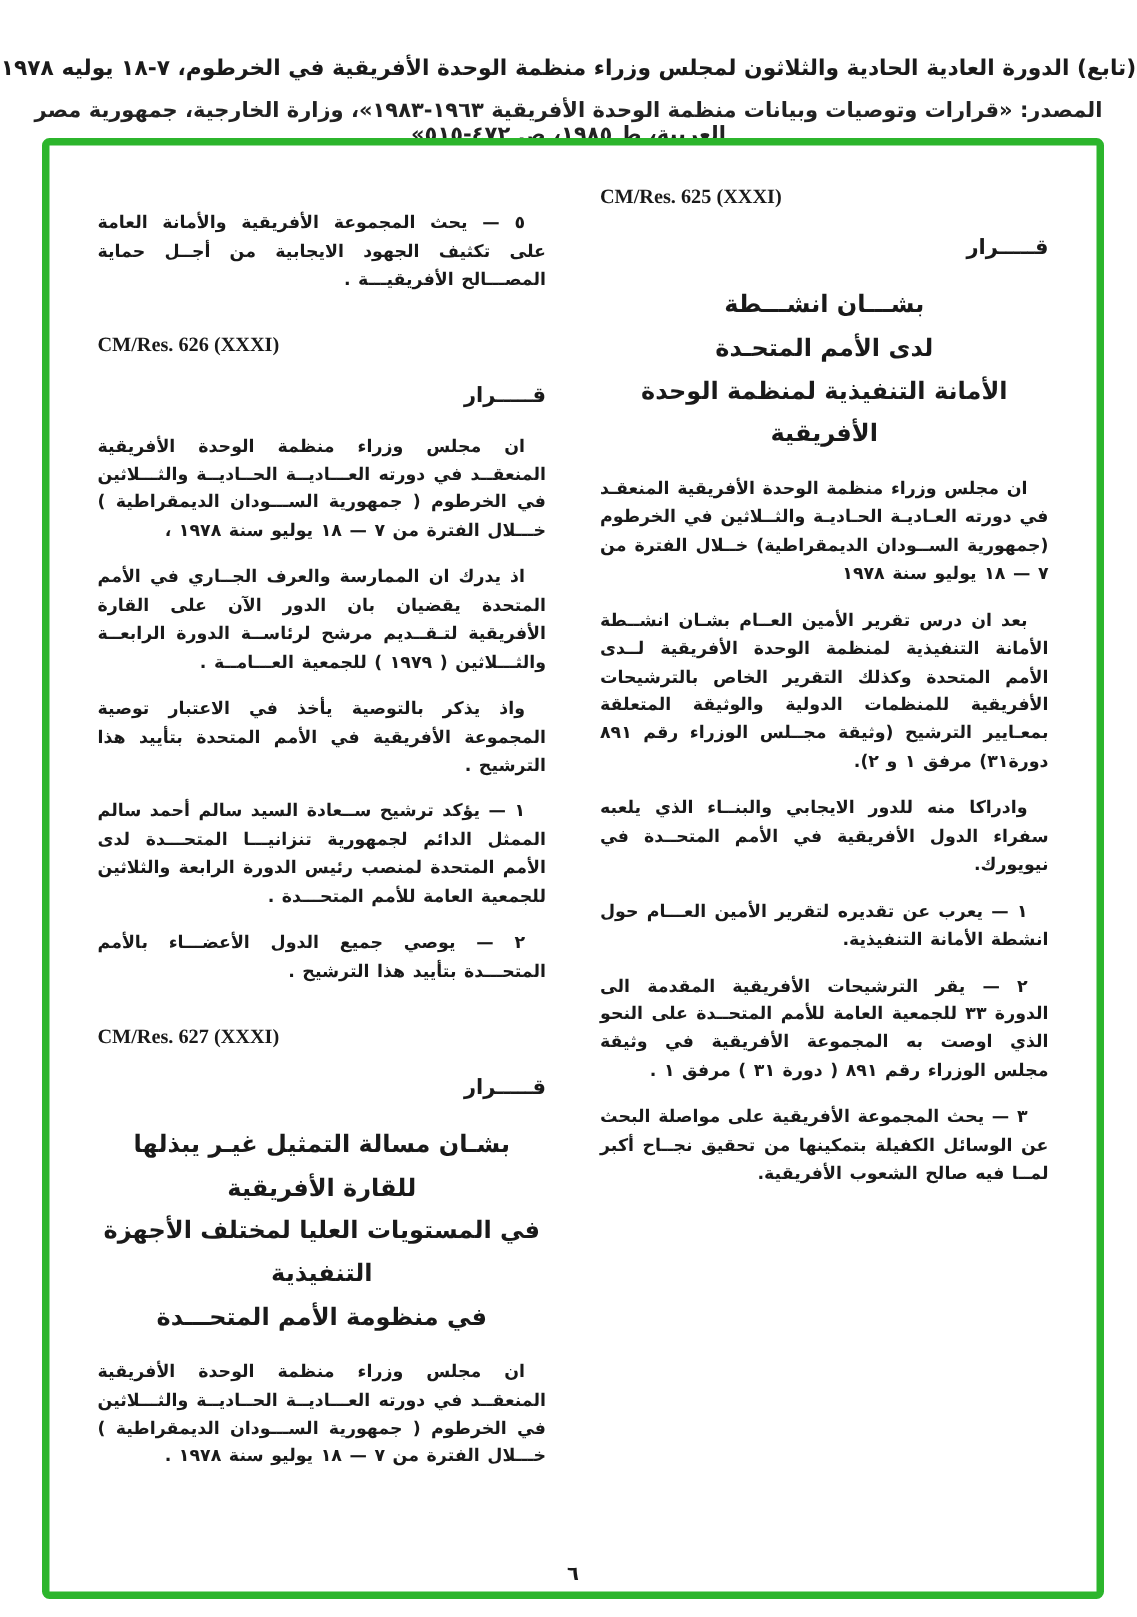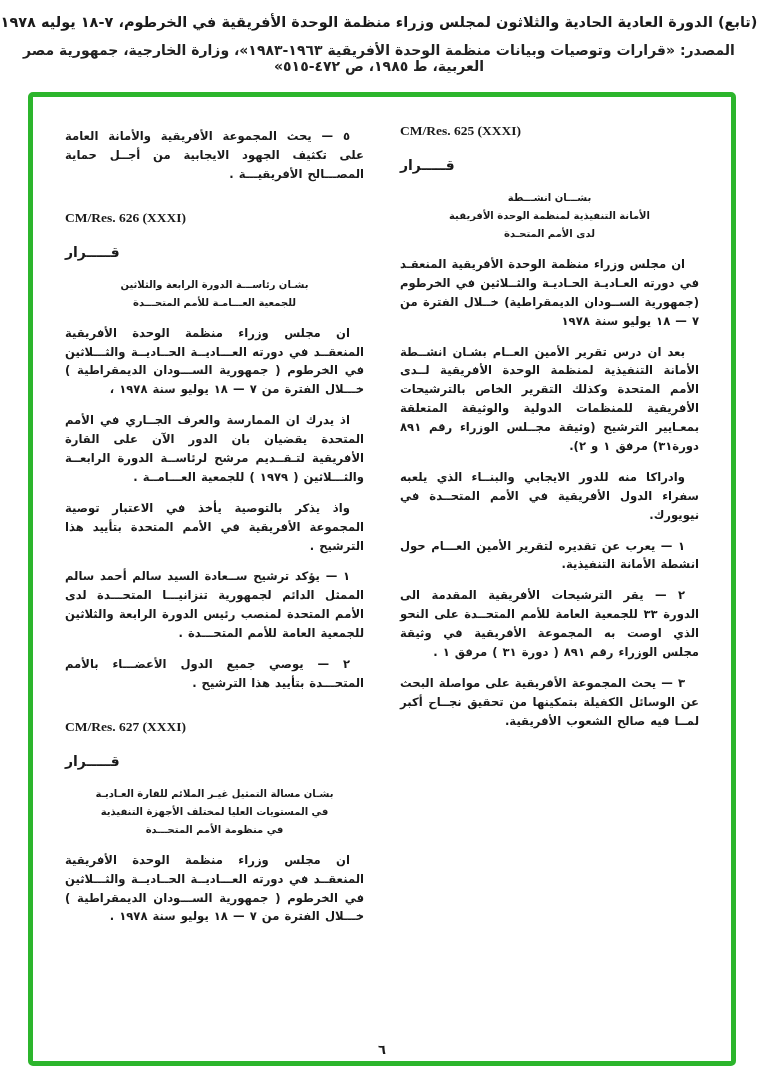--- a/index.html
+++ b/index.html
@@ -5,21 +5,21 @@
   * { margin:0; padding:0; box-sizing:border-box; }
   html, body { width:758px; height:1078px; background:#ffffff; }
   body {
     font-family:"DejaVu Sans", sans-serif;
     color:#1a1a1a;
     position:relative;
     overflow:hidden;
   }
 
   
-  .page-header { direction:rtl; text-align:center; padding-top:12px; }
+  .page-header { direction:rtl; text-align:center; padding-top:36px; }
   .header-title {
     font-size:14.5px; font-weight:700; line-height:1.4;
   }
   .header-source {
     font-size:14px; font-weight:700; margin-top:10px; color:#222;
   }
 
   
   .frame {
     position:absolute;
@@ -39,25 +39,25 @@
   .col { flex:1; min-width:0; }
 
   
   .res-number {
     direction:ltr; text-align:left;
     font-family:Liberation Serif, serif;
     font-weight:700; font-size:13.5px;
     margin-bottom:18px;
   }
   .decision {
-    text-align:left; font-weight:700; font-size:14px;
+    text-align:right; font-weight:700; font-size:14px;
     letter-spacing:1px; margin-bottom:16px;
   }
   .subject {
-    text-align:center; font-weight:700; font-size:10px;
+    text-align:center; font-weight:700; font-size:16px;
     line-height:1.8; margin-bottom:8px;
   }
   .para {
     direction:rtl;
     font-size:11.6px; font-weight:700;
     line-height:1.63;
     text-align:justify;
     text-indent:14px;
     margin-top:12px;
     word-spacing:1px;
@@ -80,53 +80,49 @@
 </header>
 
 <div class="frame">
   <div class="columns">
 
     <div class="col">
       <div class="res-number">CM/Res. 625 (XXXI)</div>
       <div class="decision">قـــــرار</div>
       <div class="subject">
         <div>بشـــان انشـــطة</div>
+        <div>لدى الأمم المتحـدة</div>
         <div>الأمانة التنفيذية لمنظمة الوحدة الأفريقية</div>
-        <div>لدى الأمم المتحـدة</div>
       </div>
       <p class="para">ان مجلس وزراء منظمة الوحدة الأفريقية المنعقـد في دورته العـاديـة الحـاديـة والثــلاثين في الخرطوم (جمهورية الســودان الديمقراطية) خــلال الفترة من ٧ — ١٨ يوليو سنة ١٩٧٨</p>
       <p class="para">بعد ان درس تقرير الأمين العــام بشـان انشــطة الأمانة التنفيذية لمنظمة الوحدة الأفريقية لــدى الأمم المتحدة وكذلك التقرير الخاص بالترشيحات الأفريقية للمنظمات الدولية والوثيقة المتعلقة بمعـايير الترشيح (وثيقة مجــلس الوزراء رقم ٨٩١ دورة٣١) مرفق ١ و ٢).</p>
       <p class="para">وادراكا منه للدور الايجابي والبنــاء الذي يلعبه سفراء الدول الأفريقية في الأمم المتحــدة في نيويورك.</p>
       <p class="para">١ — يعرب عن تقديره لتقرير الأمين العـــام حول انشطة الأمانة التنفيذية.</p>
       <p class="para">٢ — يقر الترشيحات الأفريقية المقدمة الى الدورة ٣٣ للجمعية العامة للأمم المتحــدة على النحو الذي اوصت به المجموعة الأفريقية في وثيقة مجلس الوزراء رقم ٨٩١ ( دورة ٣١ ) مرفق ١ .</p>
       <p class="para">٣ — يحث المجموعة الأفريقية على مواصلة البحث عن الوسائل الكفيلة بتمكينها من تحقيق نجــاح أكبر لمــا فيه صالح الشعوب الأفريقية.</p>
     </div>
 
     <div class="col">
-      <p class="para" style="margin-top:4px;">٥ — يحث المجموعة الأفريقية والأمانة العامة على تكثيف الجهود الايجابية من أجــل حماية المصـــالح الأفريقيـــة .</p>
+      <p class="para" style="margin-top:16px;">٥ — يحث المجموعة الأفريقية والأمانة العامة على تكثيف الجهود الايجابية من أجــل حماية المصـــالح الأفريقيـــة .</p>
 
       <div class="section-gap">
         <div class="res-number">CM/Res. 626 (XXXI)</div>
         <div class="decision">قـــــرار</div>
-        <div class="subject">
-          <div>بشـان رئاســـة الدورة الرابعة والثلاثين</div>
-          <div>للجمعية العـــامـة للأمم المتحـــدة</div>
-        </div>
         <p class="para">ان مجلس وزراء منظمة الوحدة الأفريقية المنعقــد في دورته العـــاديــة الحــاديــة والثـــلاثين في الخرطوم ( جمهورية الســـودان الديمقراطية ) خـــلال الفترة من ٧ — ١٨ يوليو سنة ١٩٧٨ ،</p>
         <p class="para">اذ يدرك ان الممارسة والعرف الجــاري في الأمم المتحدة يقضيان بان الدور الآن على القارة الأفريقية لتـقــديم مرشح لرئاســة الدورة الرابعــة والثـــلاثين ( ١٩٧٩ ) للجمعية العـــامــة .</p>
         <p class="para">واذ يذكر بالتوصية يأخذ في الاعتبار توصية المجموعة الأفريقية في الأمم المتحدة بتأييد هذا الترشيح .</p>
         <p class="para">١ — يؤكد ترشيح ســعادة السيد سالم أحمد سالم الممثل الدائم لجمهورية تنزانيـــا المتحـــدة لدى الأمم المتحدة لمنصب رئيس الدورة الرابعة والثلاثين للجمعية العامة للأمم المتحـــدة .</p>
         <p class="para">٢ — يوصي جميع الدول الأعضـــاء بالأمم المتحـــدة بتأييد هذا الترشيح .</p>
       </div>
 
       <div class="section-gap">
         <div class="res-number">CM/Res. 627 (XXXI)</div>
         <div class="decision">قـــــرار</div>
         <div class="subject">
-          <div>بشـان مسالة التمثيل غيـر الملائم للقارة العـاديـة</div>
+          <div>بشـان مسالة التمثيل غيـر يبذلها للقارة الأفريقية</div>
           <div>في المستويات العليا لمختلف الأجهزة التنفيذية</div>
           <div>في منظومة الأمم المتحـــدة</div>
         </div>
         <p class="para">ان مجلس وزراء منظمة الوحدة الأفريقية المنعقــد في دورته العـــاديــة الحــاديــة والثـــلاثين في الخرطوم ( جمهورية الســـودان الديمقراطية ) خـــلال الفترة من ٧ — ١٨ يوليو سنة ١٩٧٨ .</p>
       </div>
     </div>
 
   </div>
 
   <div class="page-number">٦</div>

